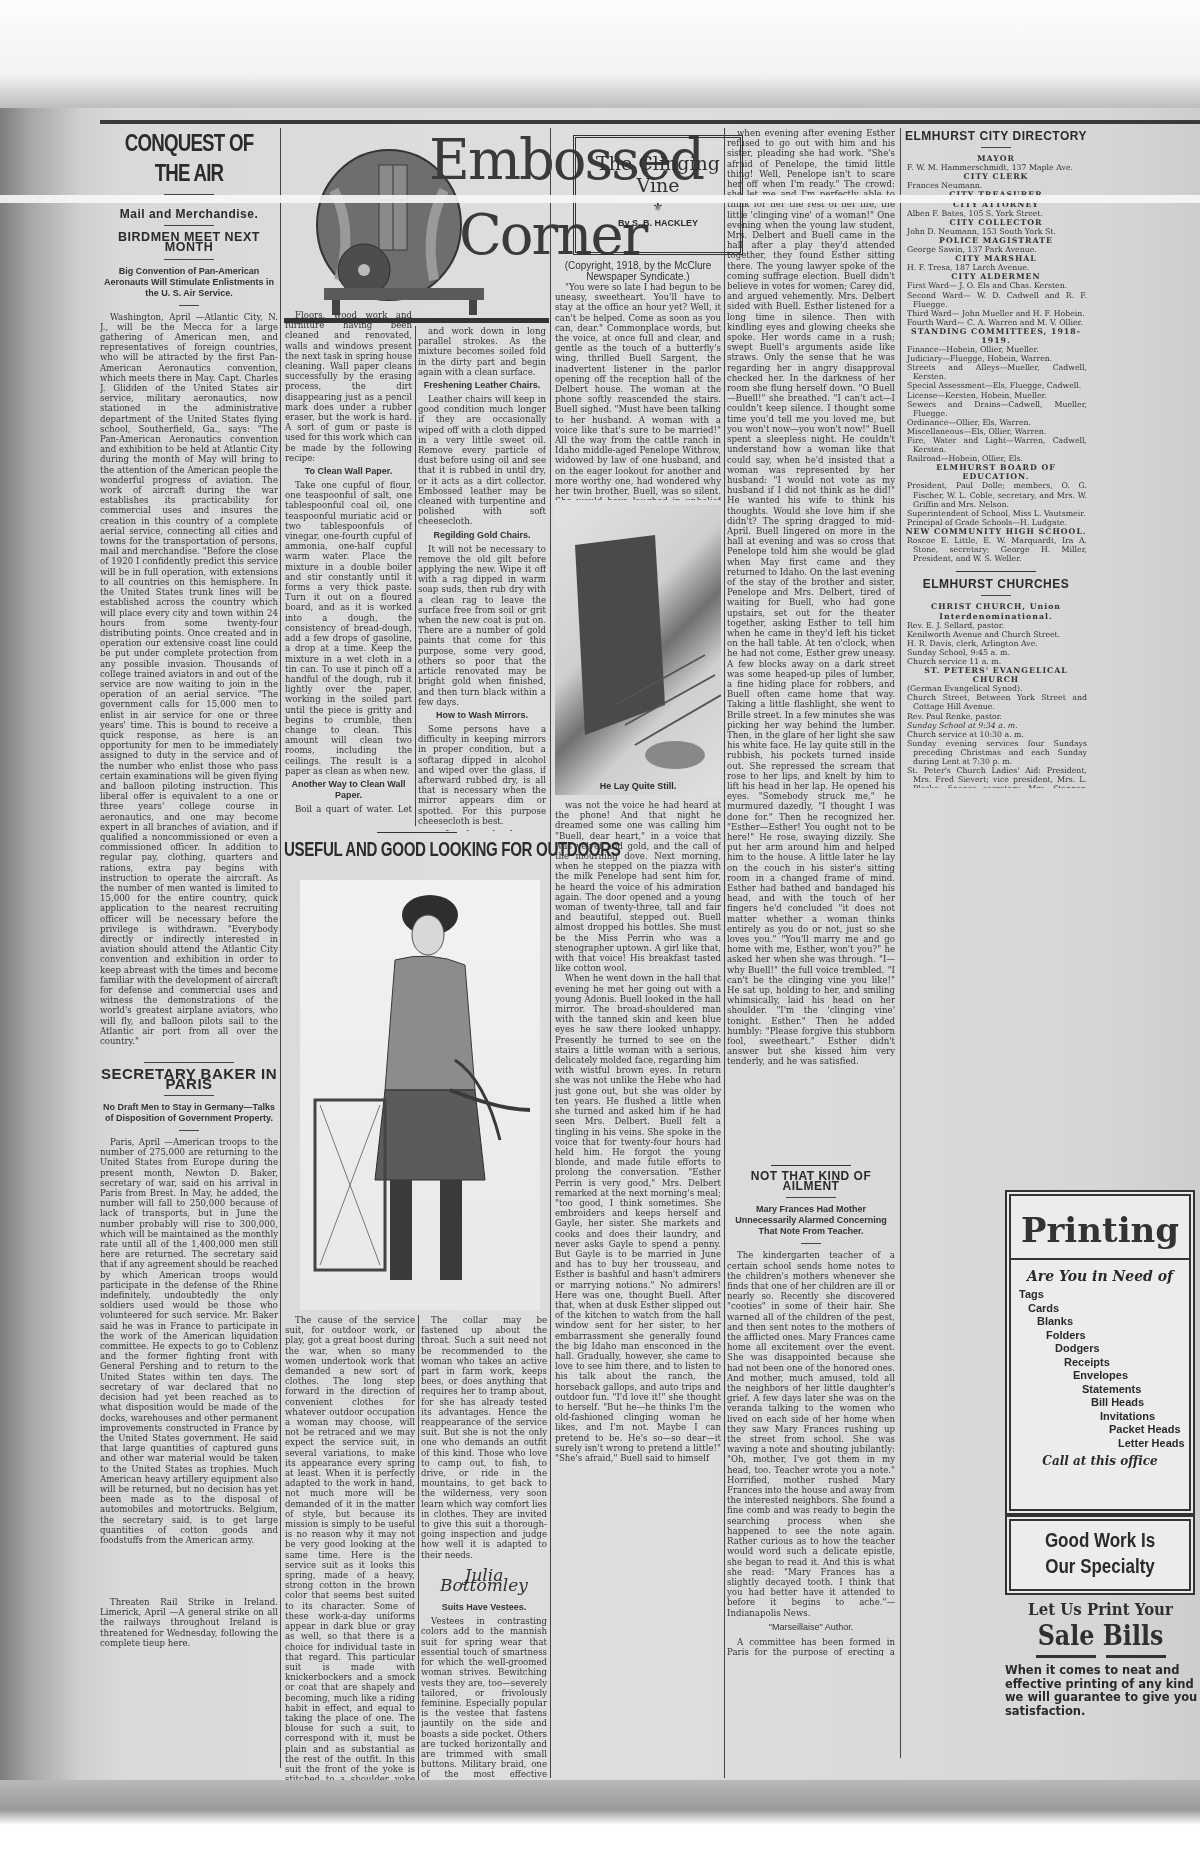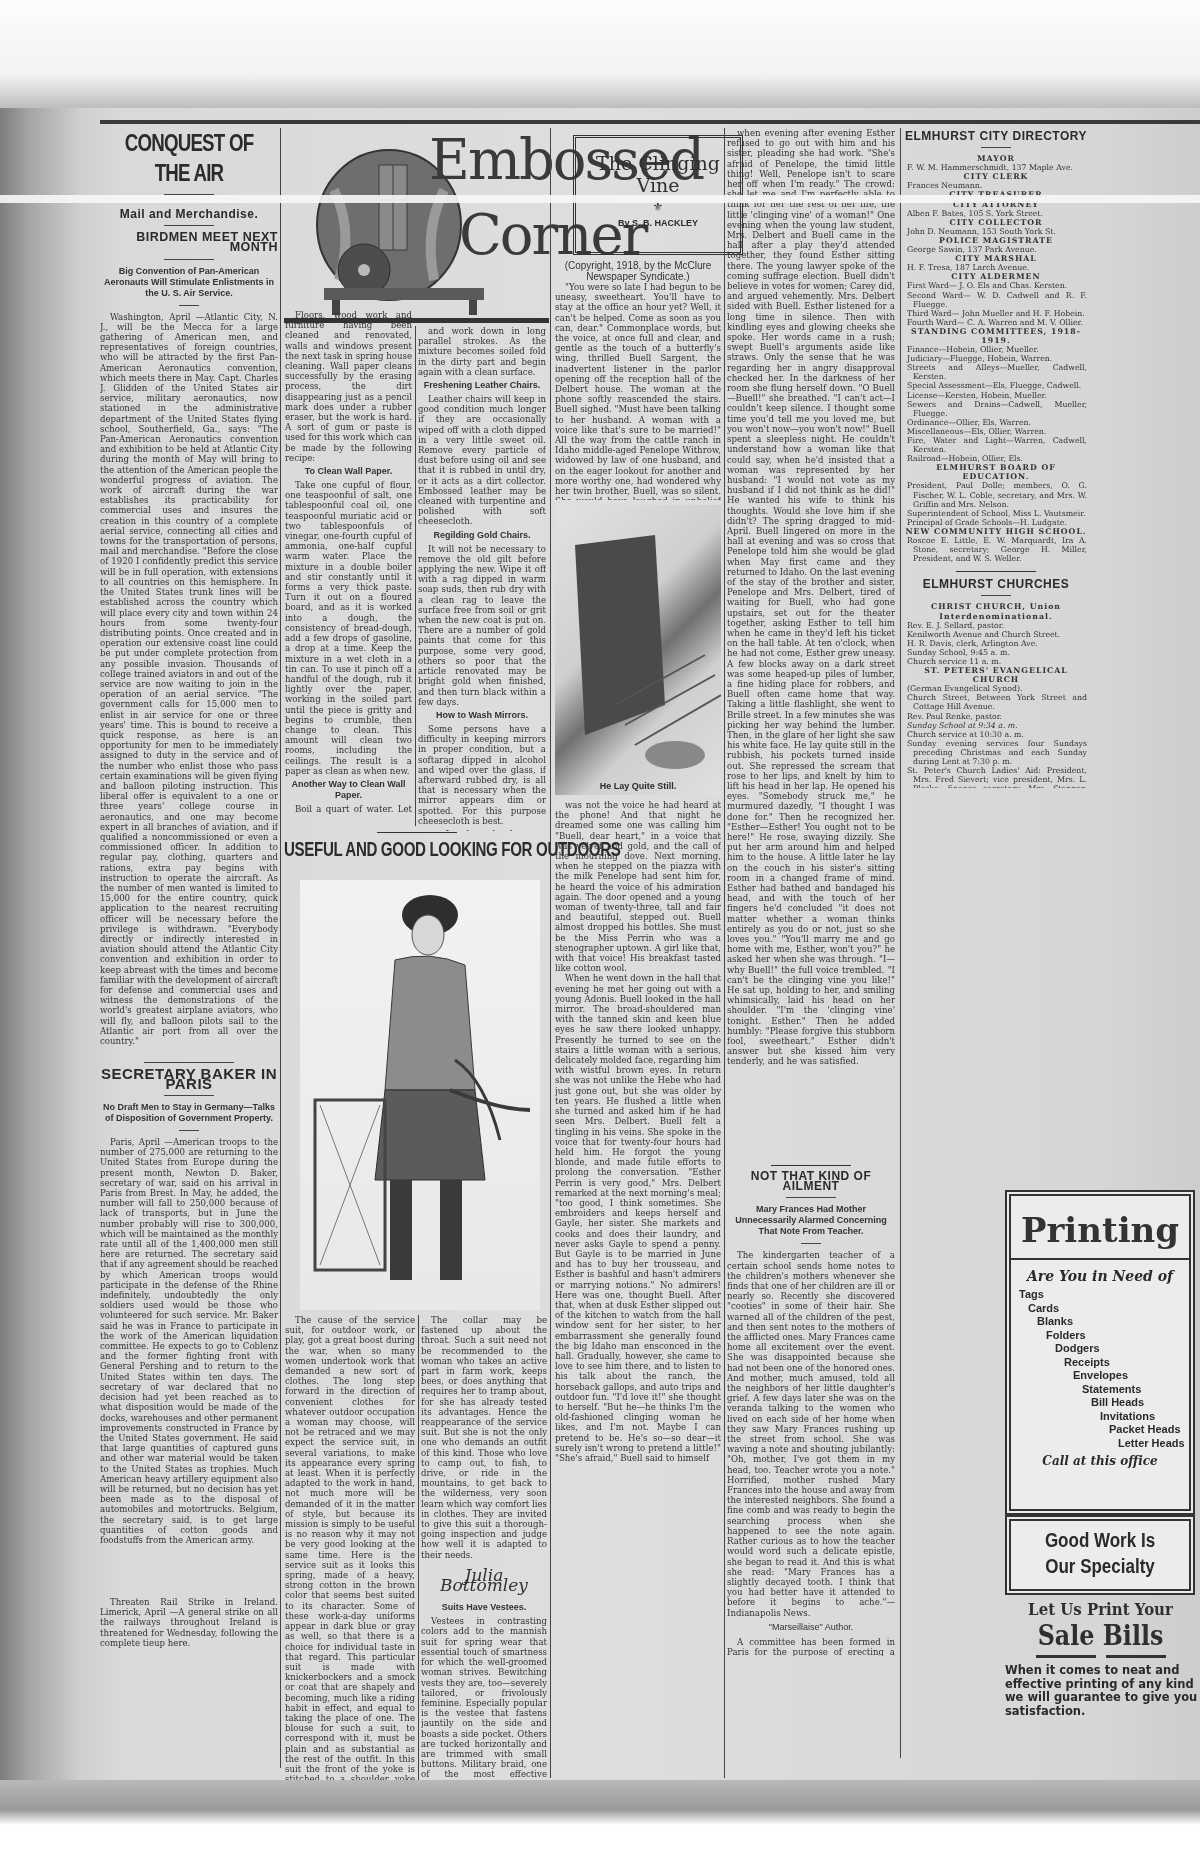--- a/index.html
+++ b/index.html
@@ -28,21 +28,21 @@
 
 <div class="page">
   <div class="top-edge"></div>
   <div class="topline"></div>
 
   <div class="col" style="left:100px; top:128px; width:178px; height:1650px;">
     <div class="hd" style="font-family:'Liberation Sans',sans-serif; font-size:24px; line-height:30px; letter-spacing:-1px; transform:scaleX(.78); transform-origin:center;">CONQUEST OF THE AIR</div>
     <div class="dash"></div>
     <div class="hd" style="font-size:12px; margin-top:14px;">Mail and Merchandise.</div>
     <div class="dash"></div>
-    <div class="hd" style="font-size:12.5px;text-align:right;">BIRDMEN MEET NEXT MONTH</div>
+    <div class="hd" style="font-size:12.5px;">BIRDMEN MEET NEXT MONTH</div>
     <div class="dash"></div>
     <div class="sub">Big Convention of Pan-American Aeronauts Will Stimulate Enlistments in the U. S. Air Service.</div>
     <div class="dash" style="width:20px"></div>
     <p style="height:740px; overflow:hidden;">Washington, April —Atlantic City, N. J., will be the Mecca for a large gathering of American men, and representatives of foreign countries, who will be attracted by the first Pan-American Aeronautics convention, which meets there in May. Capt. Charles J. Glidden of the United States air service, military aeronautics, now stationed in the administrative department of the United States flying school, Southerfield, Ga., says: "The Pan-American Aeronautics convention and exhibition to be held at Atlantic City during the month of May will bring to the attention of the American people the wonderful progress of aviation. The work of aircraft during the war establishes its practicability for commercial uses and insures the creation in this country of a complete aerial service, connecting all cities and towns for the transportation of persons, mail and merchandise. "Before the close of 1920 I confidently predict this service will be in full operation, with extensions to all countries on this hemisphere. In the United States trunk lines will be established across the country which will place every city and town within 24 hours from some twenty-four distributing points. Once created and in operation our extensive coast line could be put under complete protection from any possible invasion. Thousands of college trained aviators in and out of the service are now waiting to join in the operation of an aerial service. "The government calls for 15,000 men to enlist in air service for one or three years' time. This is bound to receive a quick response, as here is an opportunity for men to be immediately assigned to duty in the service and of the number who enlist those who pass certain examinations will be given flying and balloon piloting instruction. This liberal offer is equivalent to a one or three years' college course in aeronautics, and one may become expert in all branches of aviation, and if qualified a noncommissioned or even a commissioned officer. In addition to regular pay, clothing, quarters and rations, extra pay begins with instruction to operate the aircraft. As the number of men wanted is limited to 15,000 for the entire country, quick application to the nearest recruiting officer will be necessary before the privilege is withdrawn. "Everybody directly or indirectly interested in aviation should attend the Atlantic City convention and exhibition in order to keep abreast with the times and become familiar with the development of aircraft for defense and commercial uses and witness the demonstrations of the world's greatest airplane aviators, who will fly, and balloon pilots sail to the Atlantic air port from all over the country."</p>
     <div class="dash" style="width:90px; margin-top:10px;"></div>
     <div class="hd" style="font-size:15px;">SECRETARY BAKER IN PARIS</div>
     <div class="dash"></div>
     <div class="sub">No Draft Men to Stay in Germany—Talks of Disposition of Government Property.</div>
     <div class="dash" style="width:20px"></div>
     <p style="height:460px; overflow:hidden;">Paris, April —American troops to the number of 275,000 are returning to the United States from Europe during the present month, Newton D. Baker, secretary of war, said on his arrival in Paris from Brest. In May, he added, the number will fall to 250,000 because of lack of transports, but in June the number probably will rise to 300,000, which will be maintained as the monthly rate until all of the 1,400,000 men still here are returned. The secretary said that if any agreement should be reached by which American troops would participate in the defense of the Rhine indefinitely, undoubtedly the only soldiers used would be those who volunteered for such service. Mr. Baker said he was in France to participate in the work of the American liquidation committee. He expects to go to Coblenz and the former fighting front with General Pershing and to return to the United States within ten days. The secretary of war declared that no decision had yet been reached as to what disposition would be made of the docks, warehouses and other permanent improvements constructed in France by the United States government. He said that large quantities of captured guns and other war material would be taken to the United States as trophies. Much American heavy artillery equipment also will be returned, but no decision has yet been made as to the disposal of automobiles and motortrucks. Belgium, the secretary said, is to get large quantities of cotton goods and foodstuffs from the American army.</p>

